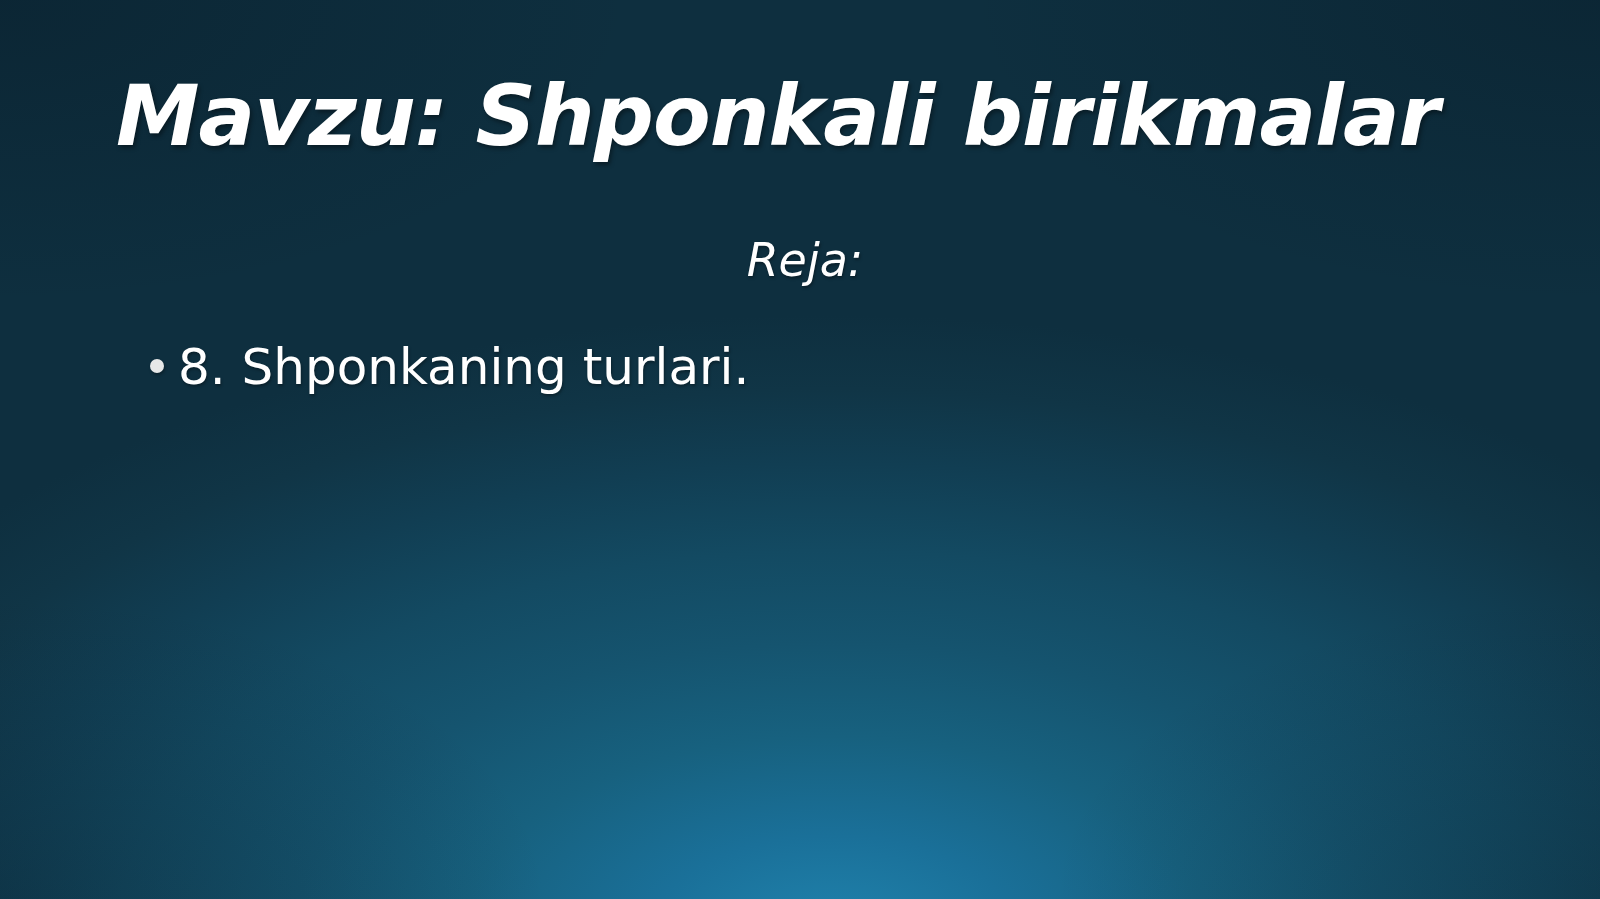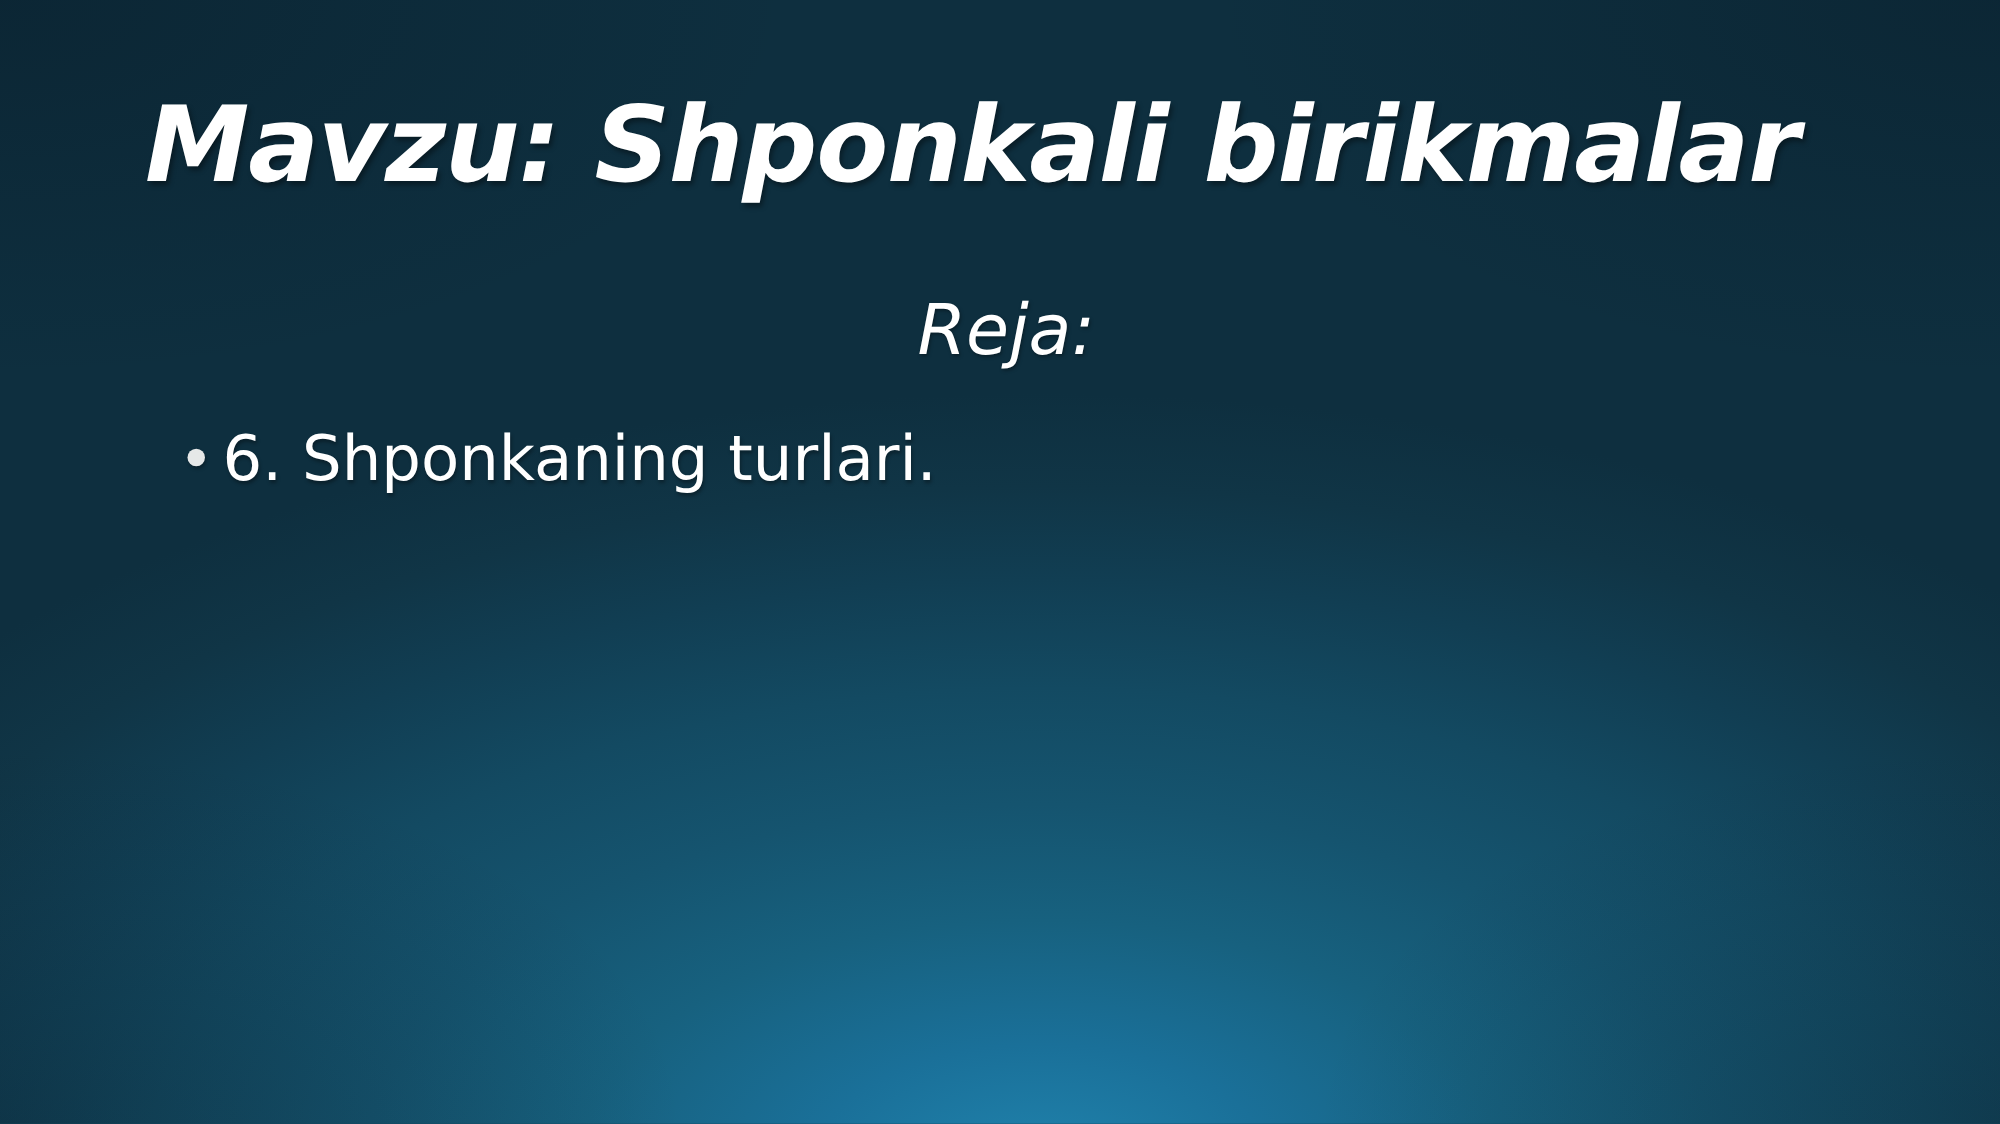--- a/index.html
+++ b/index.html
@@ -71,21 +71,21 @@
 
   .subtitle {
     position: absolute;
     left: 150px;
     top: 236px;
     width: 1310px;
     text-align: center;
     font-family: "DejaVu Sans", sans-serif;
     font-style: italic;
     font-weight: normal;
-    font-size: 56px;
+    font-size: 46px;
     line-height: 1.05;
     color: #ffffff;
     text-shadow: 1px 2px 3px rgba(0,0,0,0.35);
   }
 
   .bullet-list {
     position: absolute;
     left: 150px;
     top: 332px;
     width: 1330px;
@@ -127,18 +127,18 @@
 <div id="slide">
   <div id="content">
 
     <div class="slide-title">Mavzu: Shponkali birikmalar</div>
 
     <div class="subtitle">Reja:</div>
 
     <ul class="bullet-list">
       <li class="bullet-item">
         <span class="bullet-marker"></span>
-        <span class="bullet-text">6. Shponkaning turlari.</span>
+        <span class="bullet-text">8. Shponkaning turlari.</span>
       </li>
     </ul>
 
   </div>
 </div>
 
 </body></html>

